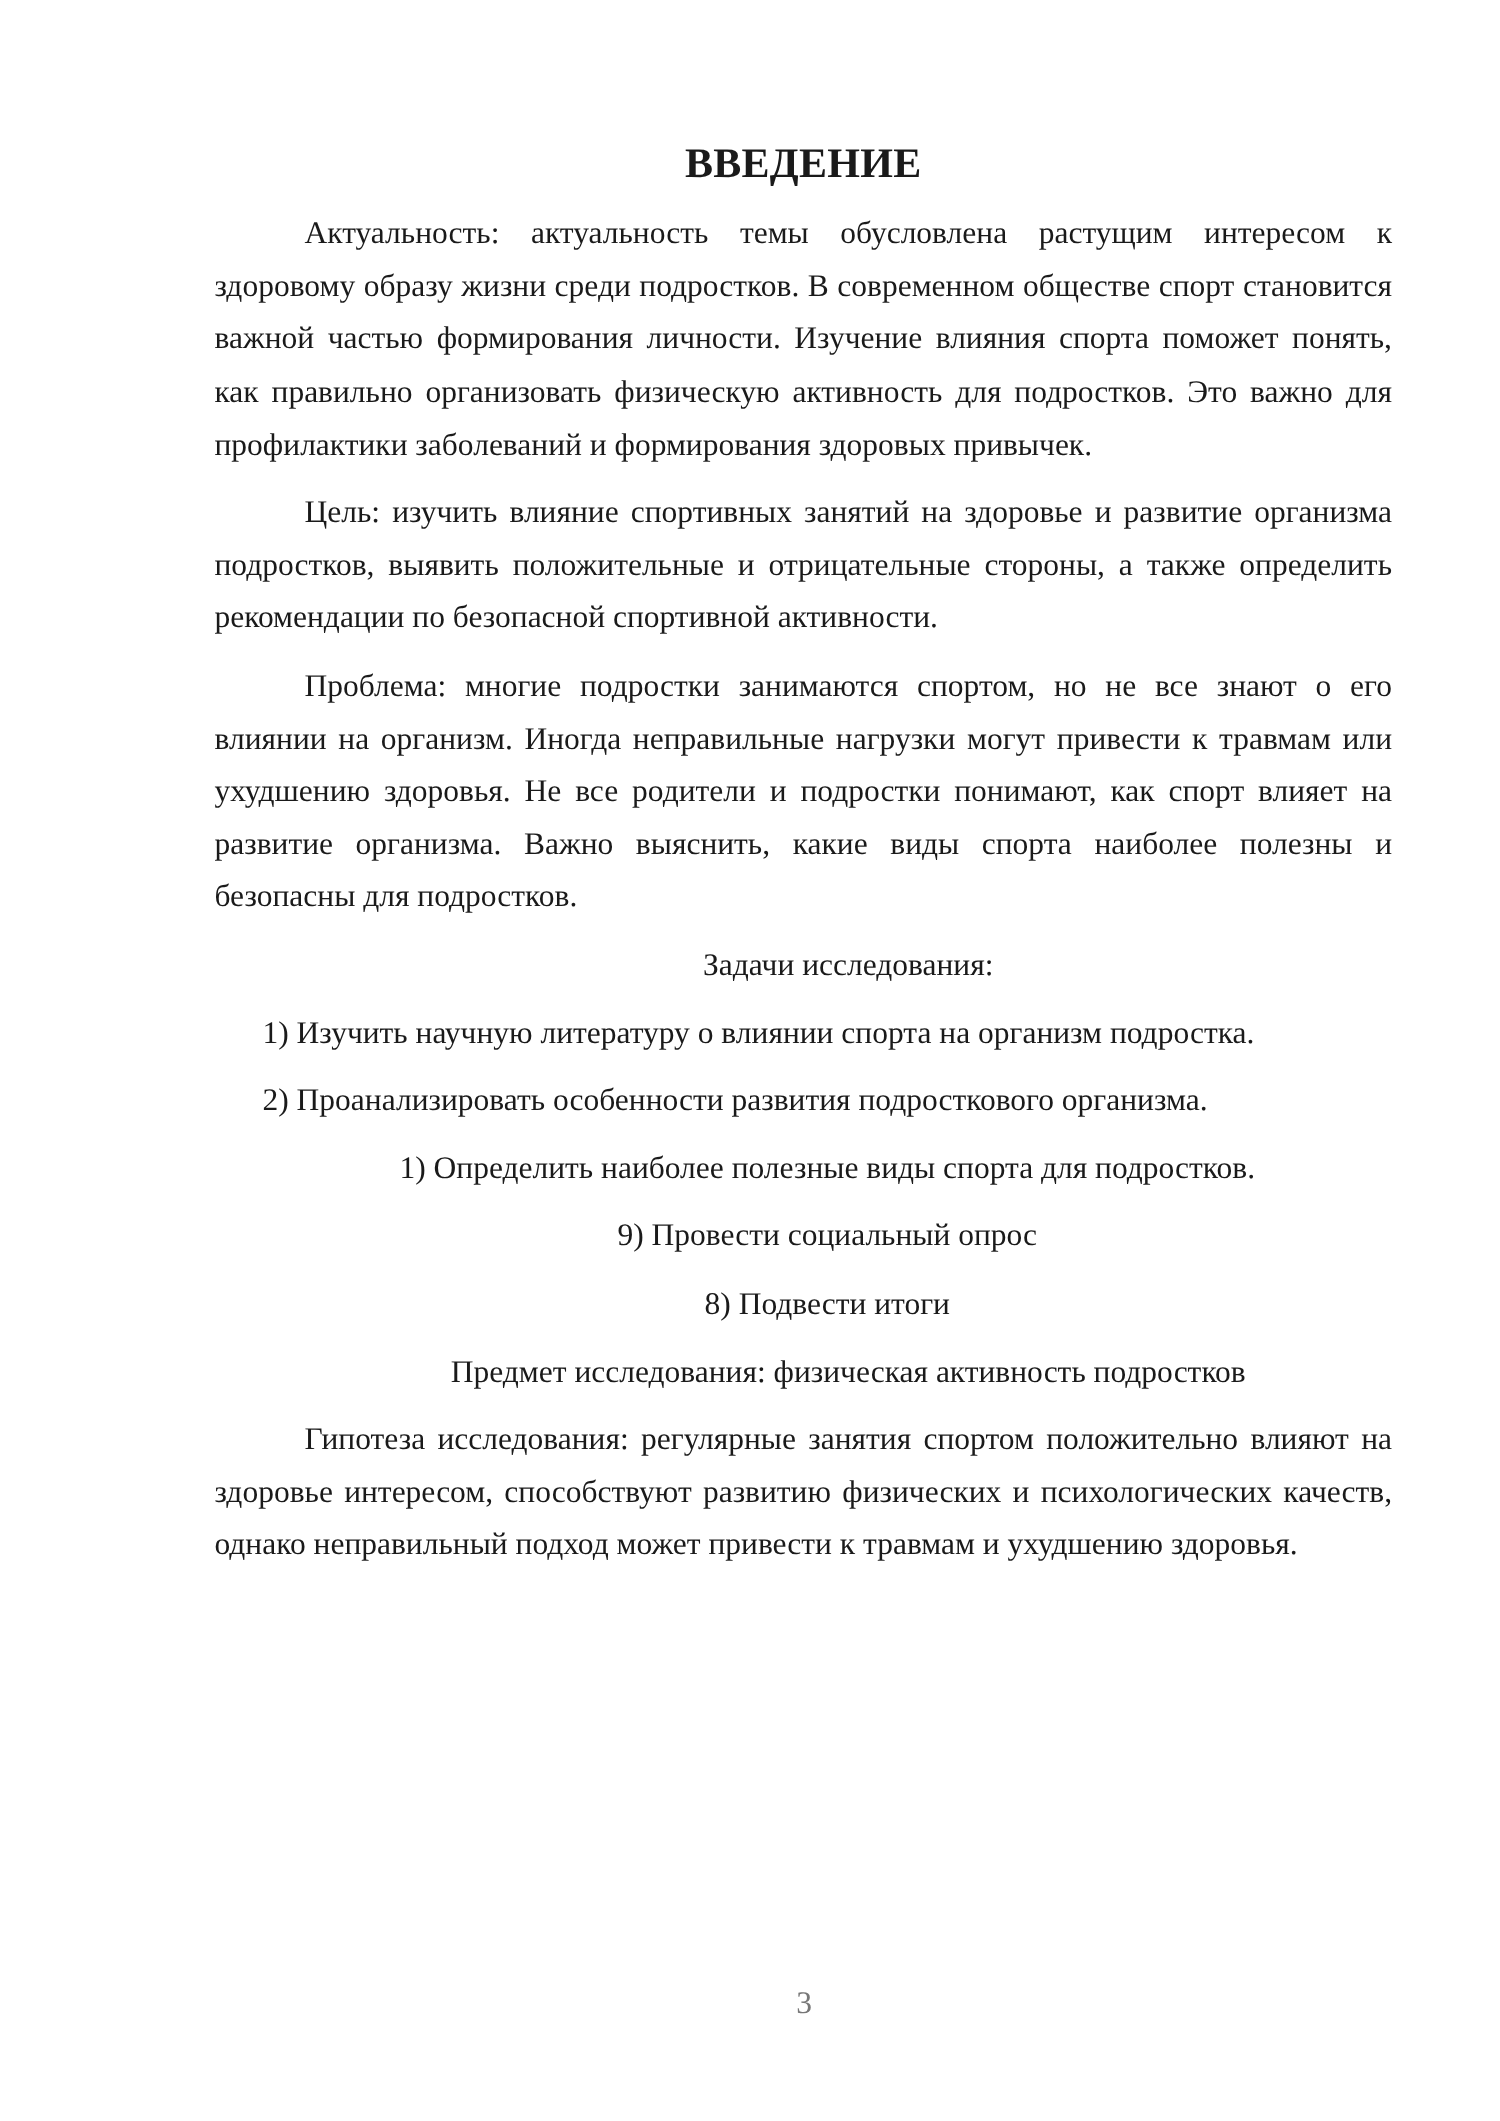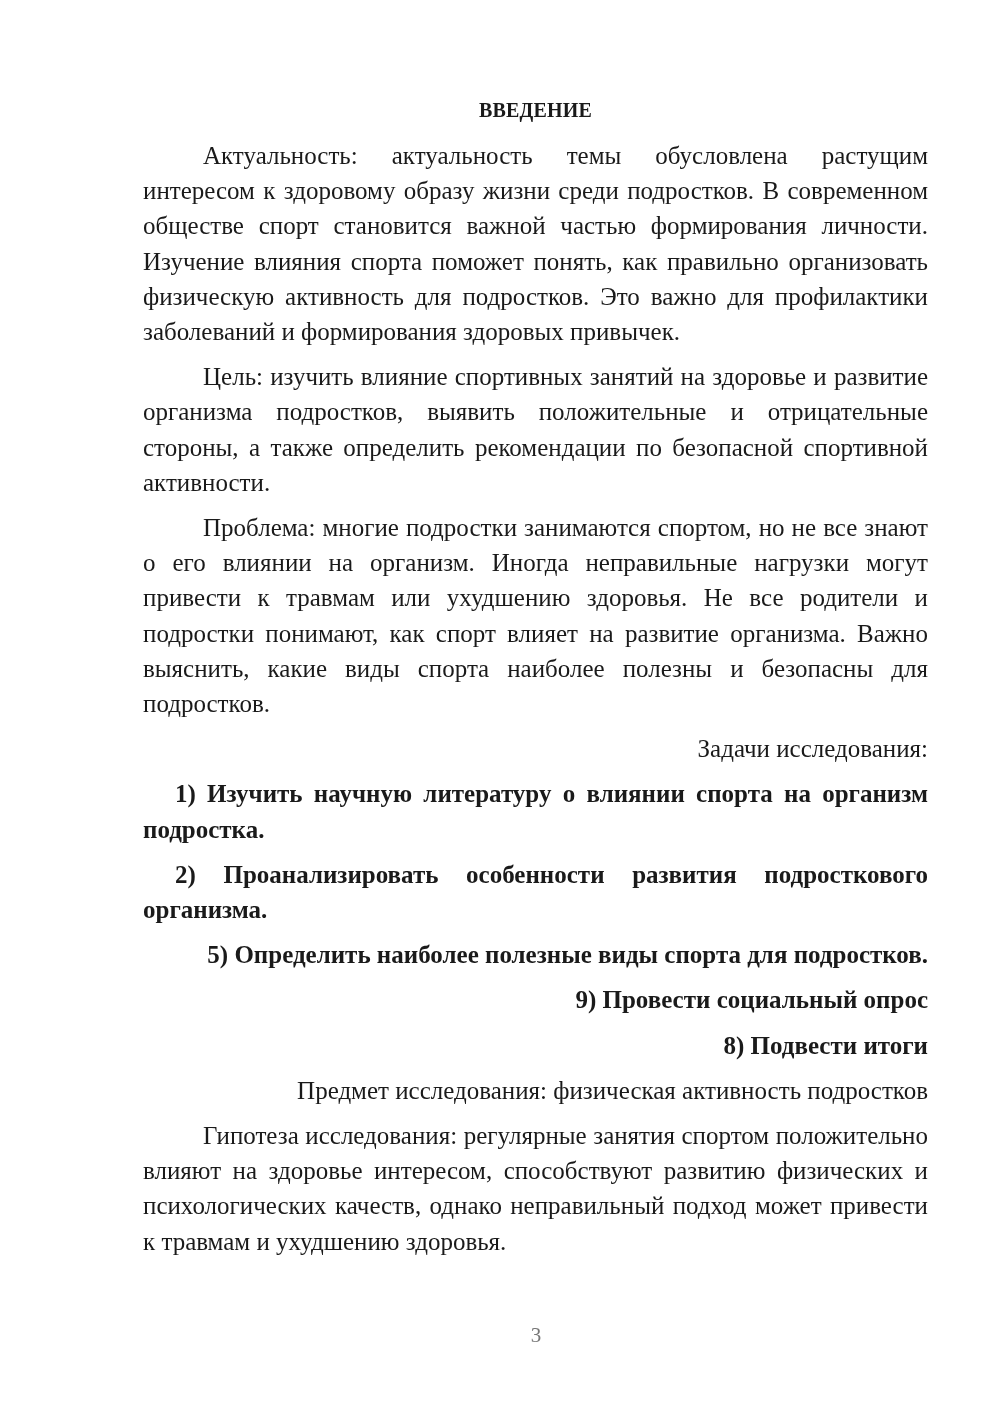--- a/index.html
+++ b/index.html
@@ -17,42 +17,41 @@
     }
     .page {
       position: absolute;
       left: 143px;
       top: 92px;
       width: 785px;
     }
     .title {
       text-align: center;
       font-weight: bold;
-      font-size: 20px;
+      font-size: 28px;
       margin: 0 0 10px 0;
       line-height: 36px;
       letter-spacing: 0.2px;
     }
     p {
       margin: 0;
-      font-size: 25px;
+      font-size: 21px;
       line-height: 35.2px;
       text-align: justify;
     }
     .para {
       text-indent: 60px;
       margin-bottom: 10px;
     }
     .task {
       text-indent: 32px;
       margin-bottom: 10px;
-      font-weight: bold;
     }
     .short {
-      text-align: right;
+      text-align: center;
     }
     .page-number {
       position: absolute;
       top: 1323px;
       left: 0;
       width: 1072px;
       text-align: center;
       font-size: 21px;
       color: #777777;
       font-family: "Liberation Serif", "DejaVu Serif", serif;
@@ -65,21 +64,21 @@
   <h1 class="title">ВВЕДЕНИЕ</h1>
 
   <p class="para">Актуальность: актуальность темы обусловлена растущим интересом к здоровому образу жизни среди подростков. В современном обществе спорт становится важной частью формирования личности. Изучение влияния спорта поможет понять, как правильно организовать физическую активность для подростков. Это важно для профилактики заболеваний и формирования здоровых привычек.</p>
   <p class="para">Цель: изучить влияние спортивных занятий на здоровье и развитие организма подростков, выявить положительные и отрицательные стороны, а также определить рекомендации по безопасной спортивной активности.</p>
   <p class="para">Проблема: многие подростки занимаются спортом, но не все знают о его влиянии на организм. Иногда неправильные нагрузки могут привести к травмам или ухудшению здоровья. Не все родители и подростки понимают, как спорт влияет на развитие организма. Важно выяснить, какие виды спорта наиболее полезны и безопасны для подростков.</p>
   <p class="para short">Задачи исследования:</p>
 
   <div>
     <p class="task">1) Изучить научную литературу о влиянии спорта на организм подростка.</p>
     <p class="task">2) Проанализировать особенности развития подросткового организма.</p>
-    <p class="task short">5) Определить наиболее полезные виды спорта для подростков.</p>
+    <p class="task short">1) Определить наиболее полезные виды спорта для подростков.</p>
     <p class="task short">9) Провести социальный опрос</p>
     <p class="task short">8) Подвести итоги</p>
   </div>
 
   <p class="para short">Предмет исследования: физическая активность подростков</p>
   <p class="para">Гипотеза исследования: регулярные занятия спортом положительно влияют на здоровье интересом, способствуют развитию физических и психологических качеств, однако неправильный подход может привести к травмам и ухудшению здоровья.</p>
 </div>
 
 <div class="page-number">3</div>
 

